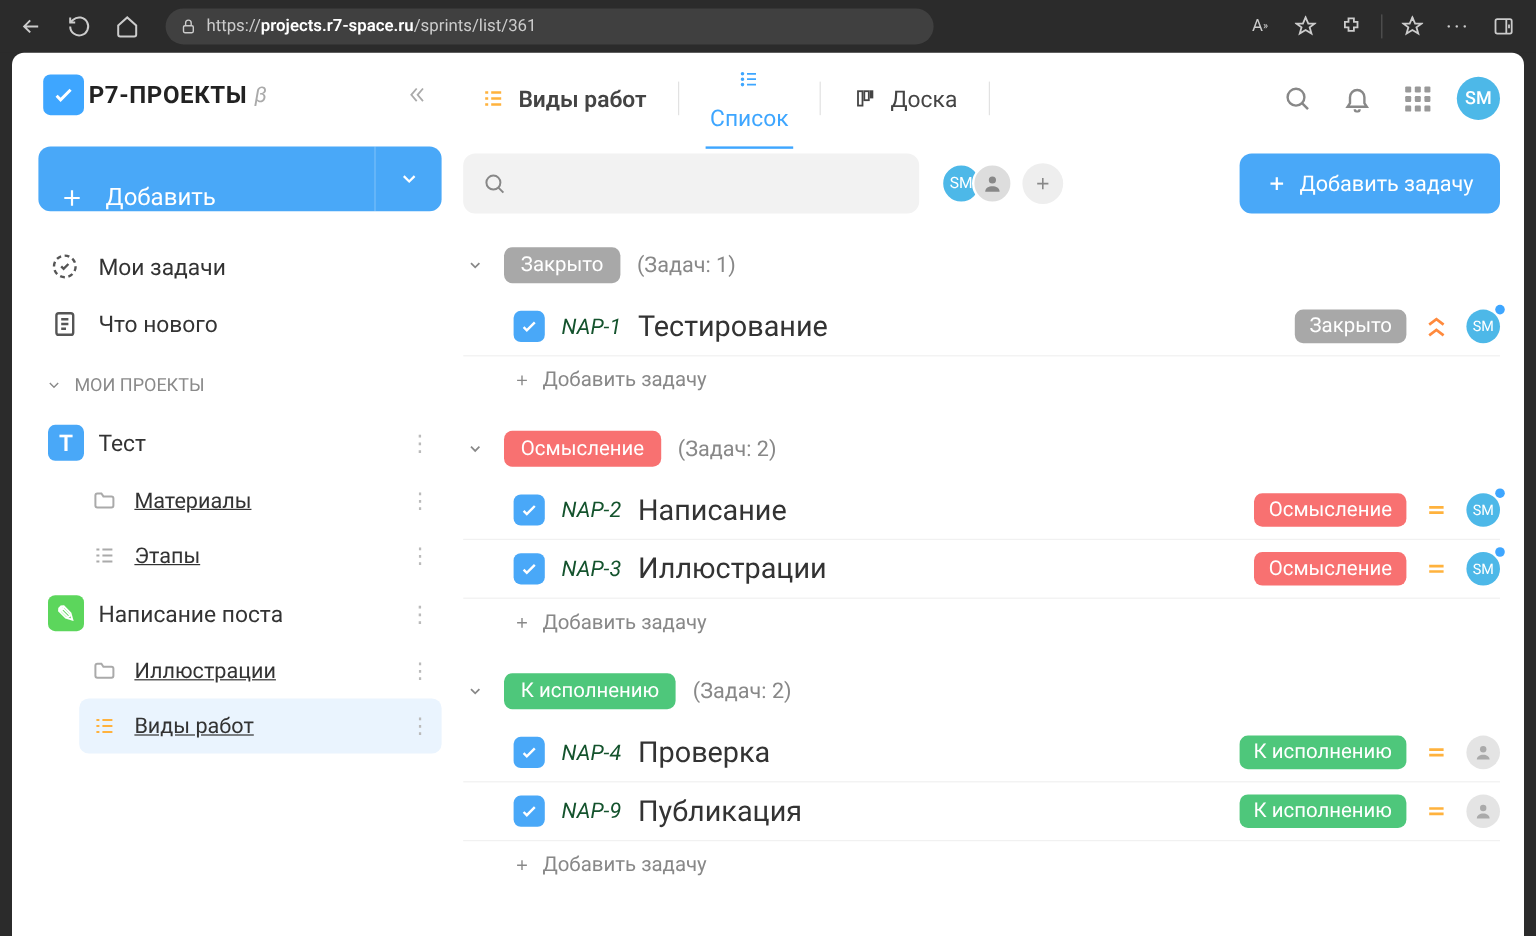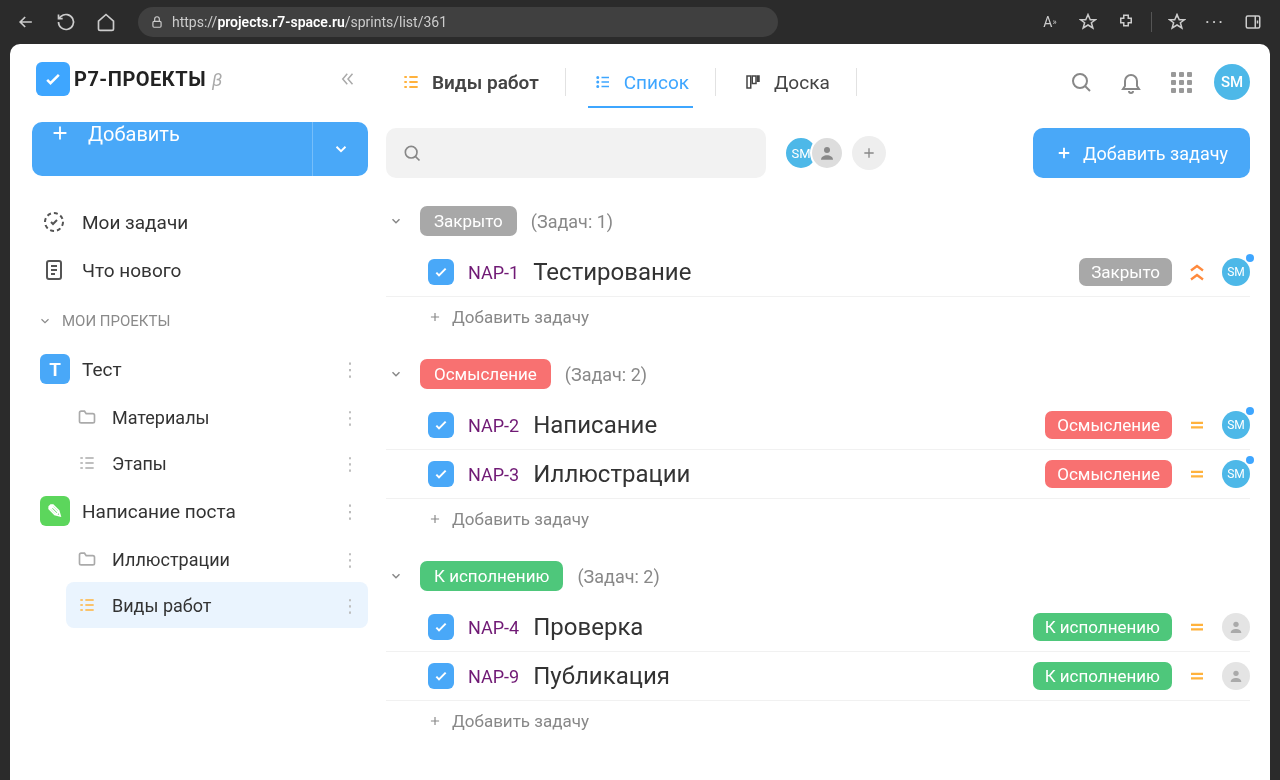--- a/index.html
+++ b/index.html
@@ -14,39 +14,39 @@
 .browser-right .ic { width:34px; height:32px; display:flex; align-items:center; justify-content:center; cursor:pointer; border-radius:4px;}
 
 .app { position:absolute; top:44px; left:10px; right:10px; bottom:0; background:#fff; border-radius:10px 10px 0 0; display:flex; overflow:hidden;}
 .sidebar { width:370px; padding:18px 12px 0 22px; display:flex; flex-direction:column; }
 .logo-row { display:flex; align-items:center; gap:4px; margin-bottom:26px; padding-left:4px;}
 .logo-mark { width:34px; height:34px; background:#3ea6ff; border-radius:6px; display:flex; align-items:center; justify-content:center; }
 .logo-mark svg { width:20px; height:20px; }
 .logo-text { font-size:20px; font-weight:700; color:#222; letter-spacing:0.5px;}
 .logo-beta { font-style:italic; color:#aaa; font-size:18px; margin-left:2px;}
 .collapse-btn { margin-left:auto; width:28px; height:28px; color:#aaa; display:flex; align-items:center; justify-content:center; cursor:pointer; margin-right:6px;}
-.add-btn { display:flex; align-items:flex-start; background:#49a8f8; color:#fff; height:54px; border-radius:10px; font-size:20px; cursor:pointer; margin-bottom:22px;}
+.add-btn { display:flex; align-items:flex-end; background:#49a8f8; color:#fff; height:54px; border-radius:10px; font-size:20px; cursor:pointer; margin-bottom:22px;}
 .add-btn .plus { width:56px; display:flex; align-items:center; justify-content:center; }
 .add-btn .lbl { flex:1; }
 .add-btn .chev { width:56px; display:flex; align-items:center; justify-content:center; border-left:1px solid rgba(255,255,255,0.25); height:100%;}
 .nav-item { display:flex; align-items:center; gap:16px; padding:12px 10px; font-size:19px; color:#333; cursor:pointer; border-radius:8px;}
 .nav-item svg { width:24px; height:24px; color:#555;}
 .section-h { display:flex; align-items:center; gap:10px; color:#8a8a8a; font-size:15px; padding:18px 10px 14px 6px; cursor:pointer;}
 .proj-item { display:flex; align-items:center; gap:12px; padding:10px 8px; font-size:19px; color:#333; cursor:pointer; border-radius:8px; position:relative;}
 .proj-item .picon { width:30px; height:30px; border-radius:6px; display:flex; align-items:center; justify-content:center; flex-shrink:0;}
 .proj-item .more { position:absolute; right:6px; color:#bbb; width:24px; height:30px; display:flex; align-items:center; justify-content:center; cursor:pointer;}
 .proj-sub { padding-left:34px; }
-.proj-sub .proj-item { font-size:18px; }
+.proj-sub .proj-item { font-size:18px;text-decoration:underline; }
 .proj-sub .picon { width:26px; height:26px; }
 .proj-item.active { background:#eaf4fe; }
 .content { flex:1; display:flex; flex-direction:column; padding:0 20px 0 6px;}
 .topbar { display:flex; align-items:center; height:76px; gap:8px;}
 .view-tab { display:flex; align-items:center; gap:10px; padding:8px 14px; font-size:19px; color:#444; cursor:pointer; position:relative;}
 .view-tab .vicon { width:22px; height:22px; display:flex; align-items:center; justify-content:center;}
-.view-tab.active { color:#3ea6ff; }
+.view-tab.active { color:#3ea6ff;flex-direction:column; }
 .view-tab.active::after { content:""; position:absolute; left:10px; right:10px; bottom:-6px; height:2px; background:#3ea6ff;}
 .vdiv { width:1px; height:28px; background:#e2e2e2; margin:0 4px;}
 .topbar-right { margin-left:auto; display:flex; align-items:center; gap:16px;}
 .topbar-right .ticon { width:34px; height:34px; color:#888; display:flex; align-items:center; justify-content:center; cursor:pointer;}
 .grid-dots { display:grid; grid-template-columns:repeat(3,5px); grid-gap:3px;}
 .grid-dots span { width:5px; height:5px; background:#999; border-radius:1px;}
 .avatar { width:36px; height:36px; border-radius:50%; background:#4db8e8; color:#fff; display:flex; align-items:center; justify-content:center; font-size:15px; font-weight:500;}
 .toolbar { display:flex; align-items:center; gap:18px; margin:8px 0 22px 0;}
 .search-box { flex:0 0 380px; height:50px; background:#f2f2f2; border-radius:10px; display:flex; align-items:center; padding:0 16px; gap:10px; color:#888;}
 .search-box input { border:none; background:transparent; font-size:18px; color:#444; outline:none; flex:1;}
@@ -63,21 +63,21 @@
 .group-h .gchevron { color:#888; width:20px; display:flex; justify-content:center; cursor:pointer;}
 .status-pill { padding:5px 14px; border-radius:7px; color:#fff; font-size:17px;}
 .status-pill.gray { background:#a8a8a8; }
 .status-pill.red { background:#f87171; }
 .status-pill.green { background:#4ec77b; }
 .gcount { color:#888; font-size:18px;}
 .task-row { display:flex; align-items:center; padding:10px 0 10px 42px; gap:14px; border-bottom:1px solid #f1f1f1; position:relative;}
 .task-row:last-of-type { border-bottom:none;}
 .check { width:26px; height:26px; background:#49a8f8; border-radius:6px; display:flex; align-items:center; justify-content:center; flex-shrink:0;}
 .check svg { width:16px; height:16px; color:#fff;}
-.tkey { color:#701a75; font-size:18px;}
+.tkey { color:#14532d; font-size:18px;font-style:italic;}
 .ttitle { font-size:24px; color:#333;}
 .task-right { margin-left:auto; display:flex; align-items:center; gap:16px;}
 .spill { padding:4px 12px; border-radius:7px; color:#fff; font-size:17px;}
 .spill.gray { background:#a8a8a8;}
 .spill.red { background:#f87171;}
 .spill.green { background:#4ec77b;}
 .prio { display:flex; flex-direction:column; gap:-2px; color:#ff8a3d;}
 .prio.eq { color:#ffb23d;}
 .prio svg { width:18px; }
 .avxs { width:28px; height:28px; border-radius:50%; display:flex; align-items:center; justify-content:center; font-size:12px; color:#fff; position:relative;}

